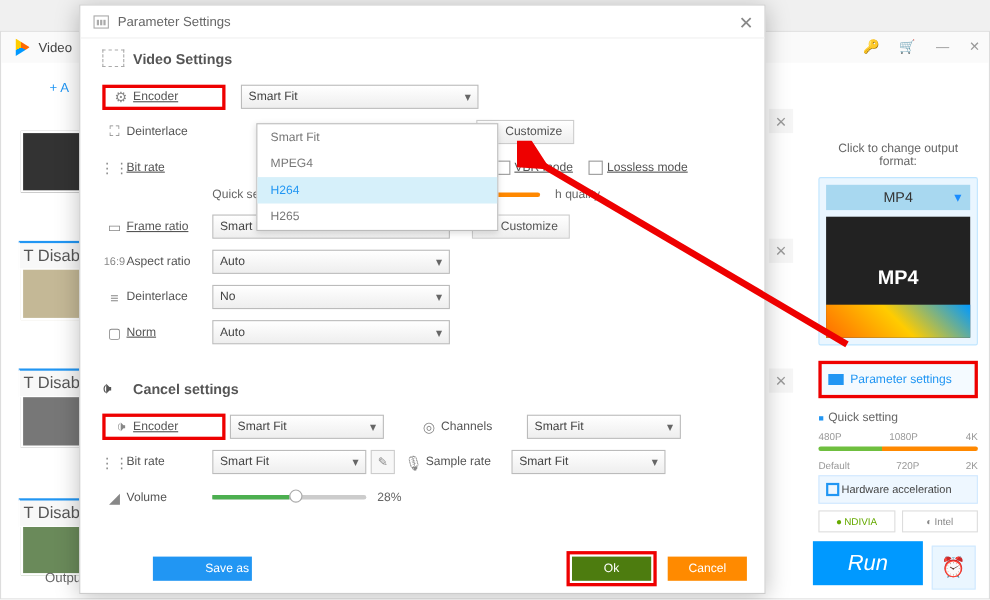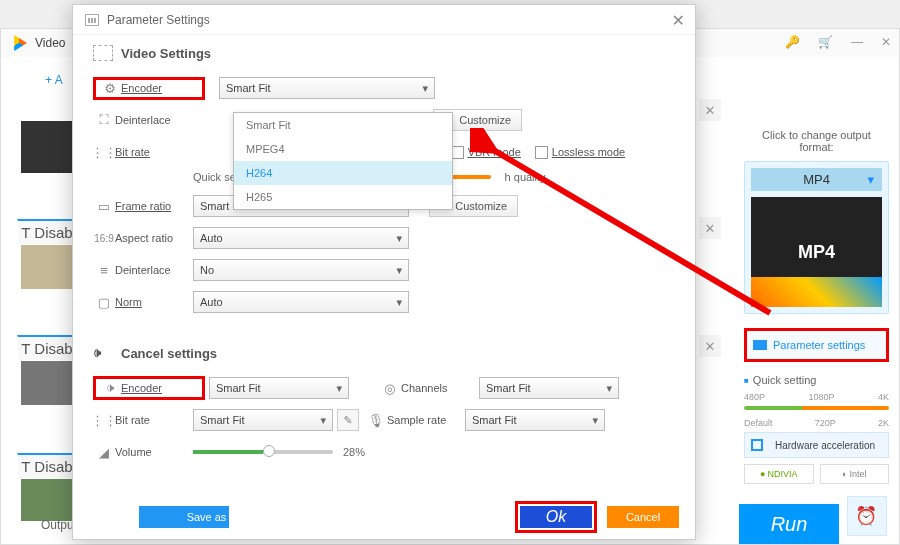--- a/index.html
+++ b/index.html
@@ -37,28 +37,28 @@
 .film-strip { position: absolute; bottom: 0; left: 0; right: 0; height: 30px; background: linear-gradient(45deg, #ff6b00, #ffcc00, #0099ff); }
 .param-btn { margin-top: 14px; border: 1px solid #cfe9ff; background: #f4faff; padding: 8px 6px; display: flex; align-items: center; gap: 6px; color: #2196f3; font-size: 11px; cursor: pointer; }
 .param-btn .icn { width: 14px; height: 10px; background: #2196f3; }
 .red-box-param { border: 3px solid #e00; }
 .quick-label { margin-top: 12px; font-size: 11px; color: #666; display: flex; align-items: center; gap: 4px; }
 .quick-label::before { content: "■"; color: #2196f3; font-size: 8px; }
 .slider-row { margin-top: 6px; position: relative; height: 30px; }
 .slider-track { position: absolute; top: 14px; left: 0; right: 0; height: 4px; background: linear-gradient(to right, #6fbf3f 0%, #6fbf3f 40%, #ff8800 40%, #ff8800 100%); border-radius: 2px; }
 .slider-labels { display: flex; justify-content: space-between; font-size: 9px; color: #999; gap: 40px; }
 .slider-labels2 { display: flex; justify-content: space-between; font-size: 9px; color: #999; margin-top: 16px; }
-.hw-btn { margin-top: 10px; background: #eef7ff; border: 1px solid #d0e8ff; padding: 6px; font-size: 10px; display: flex; align-items: center; gap: 12px; color: #444; cursor: pointer; }
+.hw-btn { margin-top: 10px; background: #eef7ff; border: 1px solid #d0e8ff; padding: 6px; font-size: 10px; display: flex; align-items: center; gap: 2px; color: #444; cursor: pointer; }
 .hw-btn .sq { width: 12px; height: 12px; border: 2px solid #2196f3; }
 .gpu-row { margin-top: 6px; display: flex; gap: 6px; }
 .gpu-btn { flex: 1; border: 1px solid #ddd; padding: 4px; font-size: 9px; display: flex; align-items: center; justify-content: center; gap: 2px; cursor: pointer; }
 .nv { color: #6a0; }
 .intel { color: #888; }
 
-.run-btn { position: absolute; right: 60px; bottom: 0; width: 100px; height: 40px; background: #0099ff; color: #fff; font-size: 20px; display: flex; align-items: center; justify-content: center; font-style: italic; cursor: pointer; }
+.run-btn { position: absolute; right: 60px; bottom: 12px; width: 100px; height: 40px; background: #0099ff; color: #fff; font-size: 20px; display: flex; align-items: center; justify-content: center; font-style: italic; cursor: pointer; }
 .alarm-btn { position: absolute; right: 12px; bottom: 8px; width: 40px; height: 40px; background: #eaf6ff; color: #2196f3; display: flex; align-items: center; justify-content: center; font-size: 18px; cursor: pointer; border: 1px solid #cfe9ff; }
 
 
 .xclose { position: absolute; width: 22px; height: 22px; right: 178px; background: #f5f5f5; color: #999; display: flex; align-items: center; justify-content: center; cursor: pointer; font-size: 13px; }
 
 
 .modal { position: absolute; left: 72px; top: 4px; width: 624px; height: 536px; background: #fff; border: 1px solid #ccc; box-shadow: 0 3px 20px rgba(0,0,0,0.25); }
 .modal-title { height: 30px; display: flex; align-items: center; padding: 0 12px; gap: 8px; color: #666; border-bottom: 1px solid #f0f0f0; }
 .modal-close { position: absolute; right: 10px; top: 6px; color: #888; cursor: pointer; font-size: 16px; }
 
@@ -96,21 +96,21 @@
 
 .red-frame { border: 3px solid #e00; padding: 1px 3px; display: inline-flex; align-items: center; }
 
 
 .arrow-svg { position: absolute; left: 470px; top: 128px; z-index: 20; pointer-events: none; }
 
 
 .modal-bottom { position: absolute; bottom: 6px; left: 0; right: 0; display: flex; gap: 10px; padding: 0 16px; align-items: center; }
 .save-as { width: 90px; height: 22px; background: #2196f3; color: #fff; display: flex; align-items: center; justify-content: center; font-size: 11px; cursor: pointer; padding-left: 45px; }
 .spacer { flex: 1; }
-.ok-btn { width: 72px; height: 22px; background: #1d4ed8; color: #fff; display: flex; align-items: center; justify-content: center; font-size: 16px; cursor: pointer; font-style: italic; }
+.ok-btn { width: 72px; height: 22px; background: #4d7c0f; color: #fff; display: flex; align-items: center; justify-content: center; font-size: 11px; cursor: pointer; }
 .cancel-btn { width: 72px; height: 22px; background: #ff8a00; color: #fff; display: flex; align-items: center; justify-content: center; font-size: 11px; cursor: pointer; }
 .red-wrap-ok { border: 3px solid #e00; padding: 2px; }
 
 
 .title-ico { width: 14px; height: 12px; border: 1px solid #aaa; position: relative; }
 .title-ico::after { content: ""; position: absolute; right: 2px; top: 3px; width: 2px; height: 5px; background: #aaa; box-shadow: -3px 0 #aaa, -6px 0 #aaa; }
 </style>
 </head>
 <body>
 

